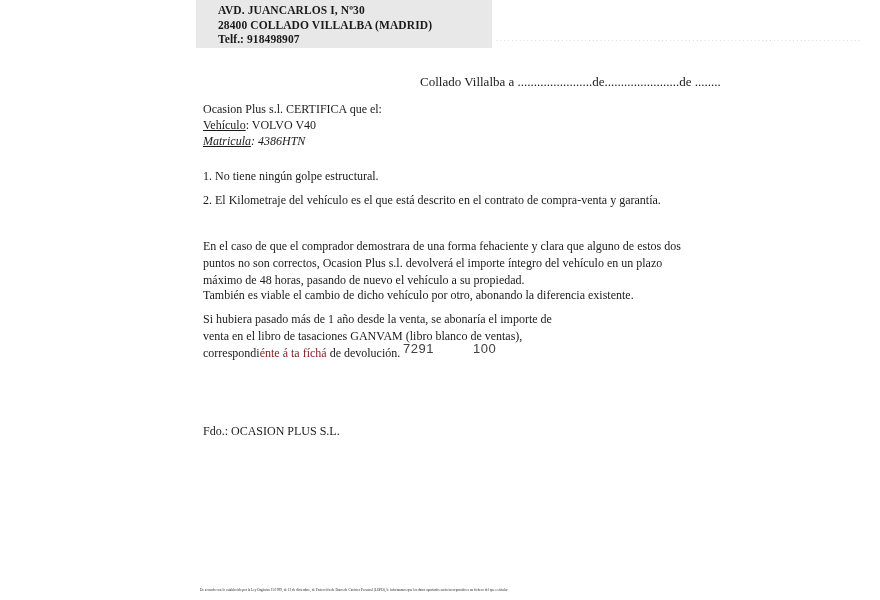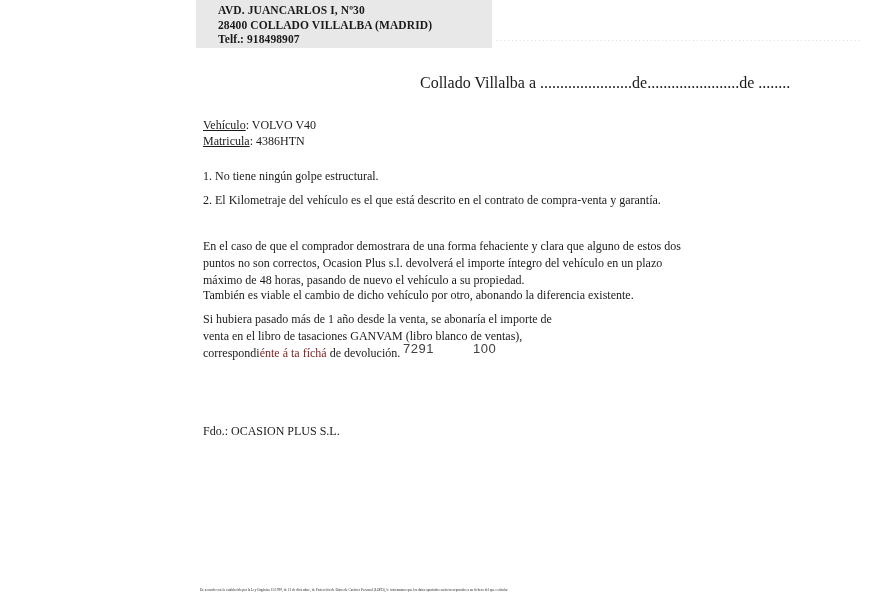--- a/index.html
+++ b/index.html
@@ -58,34 +58,34 @@
     color: #cfcfcf;
     letter-spacing: 1.6px;
     overflow: hidden;
     white-space: nowrap;
   }
 
   .place-date {
     position: absolute;
     left: 420px;
     top: 74px;
-    font-size: 16px;
+    font-size: 13px;
     white-space: nowrap;
   }
 
   .body-text {
     position: absolute;
     left: 203px;
     font-size: 12px;
     line-height: 16px;
   }
 
   .certifica { top: 101px; }
   .vehiculo  { top: 117px; }
-  .matricula { top: 133px; }
+  .matricula { top: 133px; font-style: italic; }
 
   .underline-word {
     text-decoration: underline;
   }
 
   .point-1 { top: 168px; }
   .point-2 { top: 192px; }
 
   .para-1 {
     top: 238px;
@@ -147,20 +147,21 @@
   <div class="letterhead-lines">
     <div>AVD. JUANCARLOS I, Nº30</div>
     <div>28400 COLLADO VILLALBA (MADRID)</div>
     <div>Telf.: 918498907</div>
   </div>
 
   <div class="header-dots">...............................................................................................</div>
 
   <div class="place-date">Collado Villalba a .......................de.......................de ........</div>
 
+  <div class="body-text certifica">Ocasion Plus s.l. CERTIFICA que el:</div>
 
   <div class="body-text vehiculo">
     <span class="underline-word">Vehículo</span><span>:  VOLVO V40</span>
   </div>
 
   <div class="body-text matricula">
     <span class="underline-word">Matricula</span><span>:  4386HTN</span>
   </div>
 
   <div class="body-text point-1">1. No tiene ningún golpe estructural.</div>

